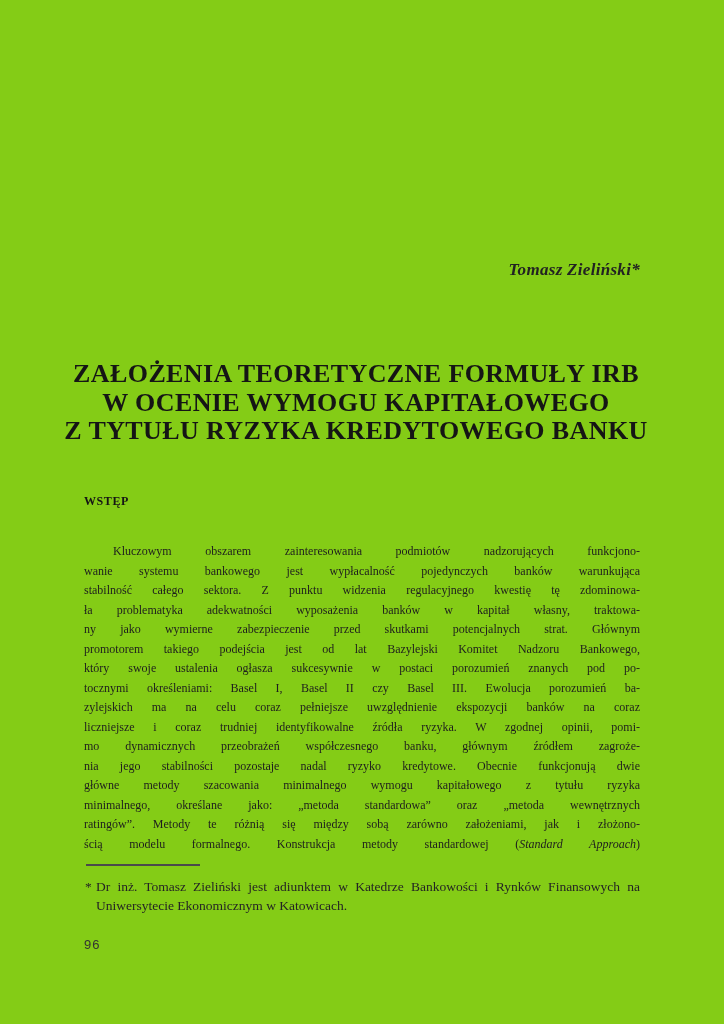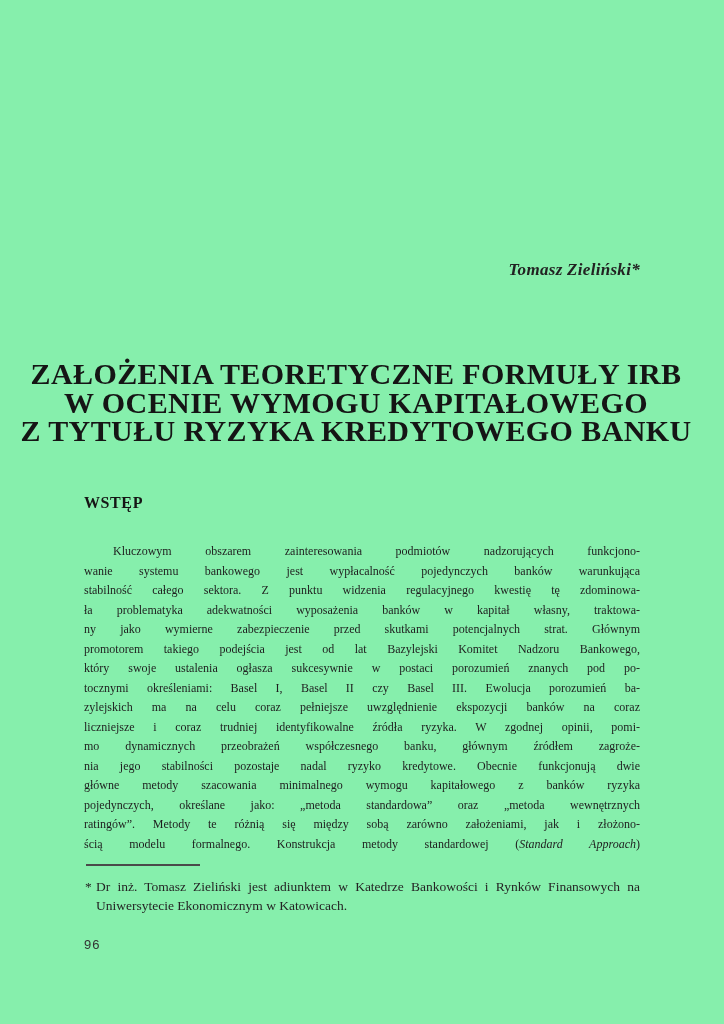--- a/index.html
+++ b/index.html
@@ -4,21 +4,21 @@
 <style>
   html, body {
     margin: 0;
     padding: 0;
     background: #ffffff;
   }
   .page {
     position: relative;
     width: 724px;
     height: 1024px;
-    background: #86efac;
+    background: #84cc16;
     overflow: hidden;
     font-family: "Liberation Serif", serif;
     color: #1e1e1e;
   }
   .author-line {
     position: absolute;
     top: 260px;
     left: 84px;
     right: 84px;
     text-align: right;
@@ -27,31 +27,31 @@
     font-style: italic;
     letter-spacing: 0.3px;
     color: #222;
   }
   .article-title {
     position: absolute;
     top: 360px;
     left: 8px;
     right: 20px;
     text-align: center;
-    font-size: 30px;
+    font-size: 26px;
     font-weight: bold;
     line-height: 28.5px;
     letter-spacing: 0.4px;
     color: #151515;
   }
   .section-heading {
     position: absolute;
     top: 494px;
     left: 84px;
-    font-size: 16px;
+    font-size: 12px;
     font-weight: bold;
     letter-spacing: 0.6px;
     color: #151515;
   }
   .body-paragraph {
     position: absolute;
     top: 542px;
     left: 84px;
     width: 556px;
     font-size: 12px;
@@ -126,22 +126,22 @@
     <div class="body-line">stabilność całego sektora. Z punktu widzenia regulacyjnego kwestię tę zdominowa-</div>
     <div class="body-line">ła problematyka adekwatności wyposażenia banków w kapitał własny, traktowa-</div>
     <div class="body-line">ny jako wymierne zabezpieczenie przed skutkami potencjalnych strat. Głównym</div>
     <div class="body-line">promotorem takiego podejścia jest od lat Bazylejski Komitet Nadzoru Bankowego,</div>
     <div class="body-line">który swoje ustalenia ogłasza sukcesywnie w postaci porozumień znanych pod po-</div>
     <div class="body-line">tocznymi określeniami: Basel I, Basel II czy Basel III. Ewolucja porozumień ba-</div>
     <div class="body-line">zylejskich ma na celu coraz pełniejsze uwzględnienie ekspozycji banków na coraz</div>
     <div class="body-line">liczniejsze i coraz trudniej identyfikowalne źródła ryzyka. W zgodnej opinii, pomi-</div>
     <div class="body-line">mo dynamicznych przeobrażeń współczesnego banku, głównym źródłem zagroże-</div>
     <div class="body-line">nia jego stabilności pozostaje nadal ryzyko kredytowe. Obecnie funkcjonują dwie</div>
-    <div class="body-line">główne metody szacowania minimalnego wymogu kapitałowego z banków ryzyka</div>
-    <div class="body-line">pojedynczych, określane jako: „metoda standardowa” oraz „metoda wewnętrznych</div>
+    <div class="body-line">główne metody szacowania minimalnego wymogu kapitałowego z tytułu ryzyka</div>
+    <div class="body-line">minimalnego, określane jako: „metoda standardowa” oraz „metoda wewnętrznych</div>
     <div class="body-line">ratingów”. Metody te różnią się między sobą zarówno założeniami, jak i złożono-</div>
     <div class="body-line"><span>ścią modelu formalnego. Konstrukcja metody standardowej (</span><i>Standard Approach</i><span>)</span></div>
   </div>
 
   <div class="footnote-rule"></div>
 
   <div class="footnote">
     <span class="footnote-marker">*</span>
     <div class="footnote-text">
       <div class="footnote-line-1">Dr inż. Tomasz Zieliński jest adiunktem w Katedrze Bankowości i Rynków Finansowych na</div>

